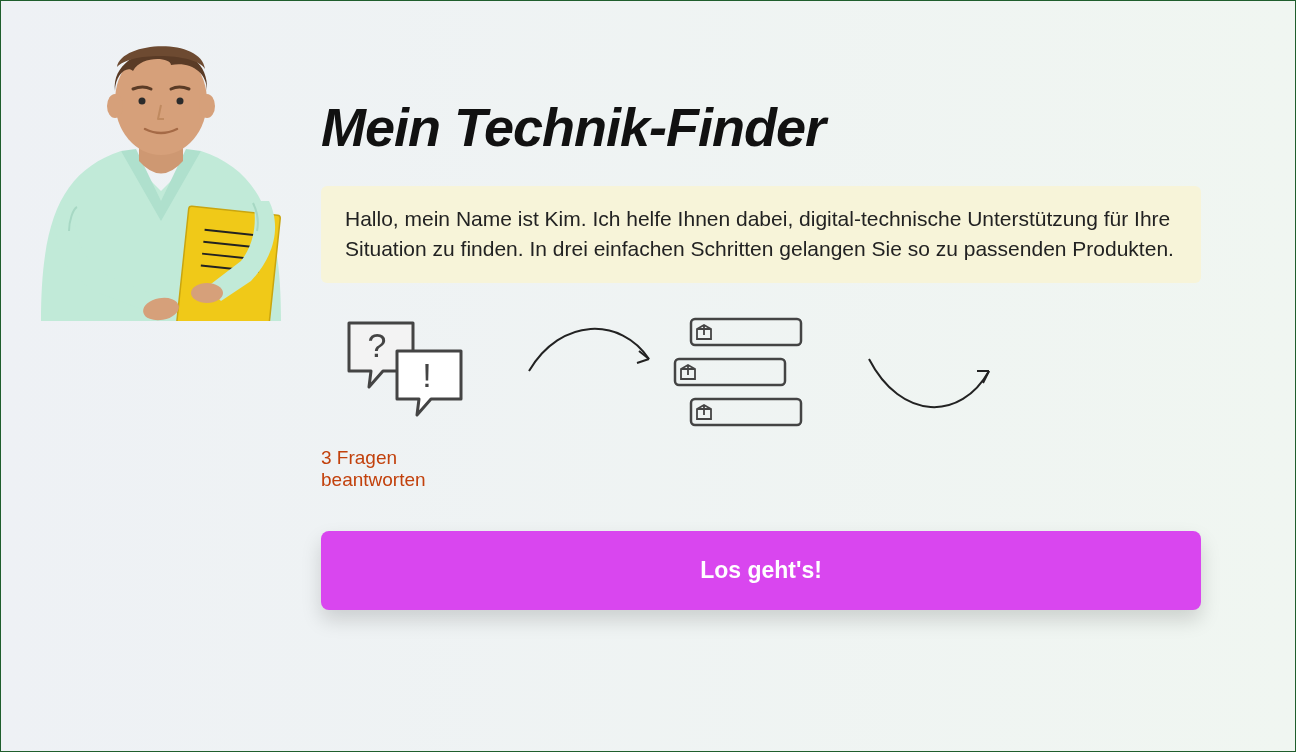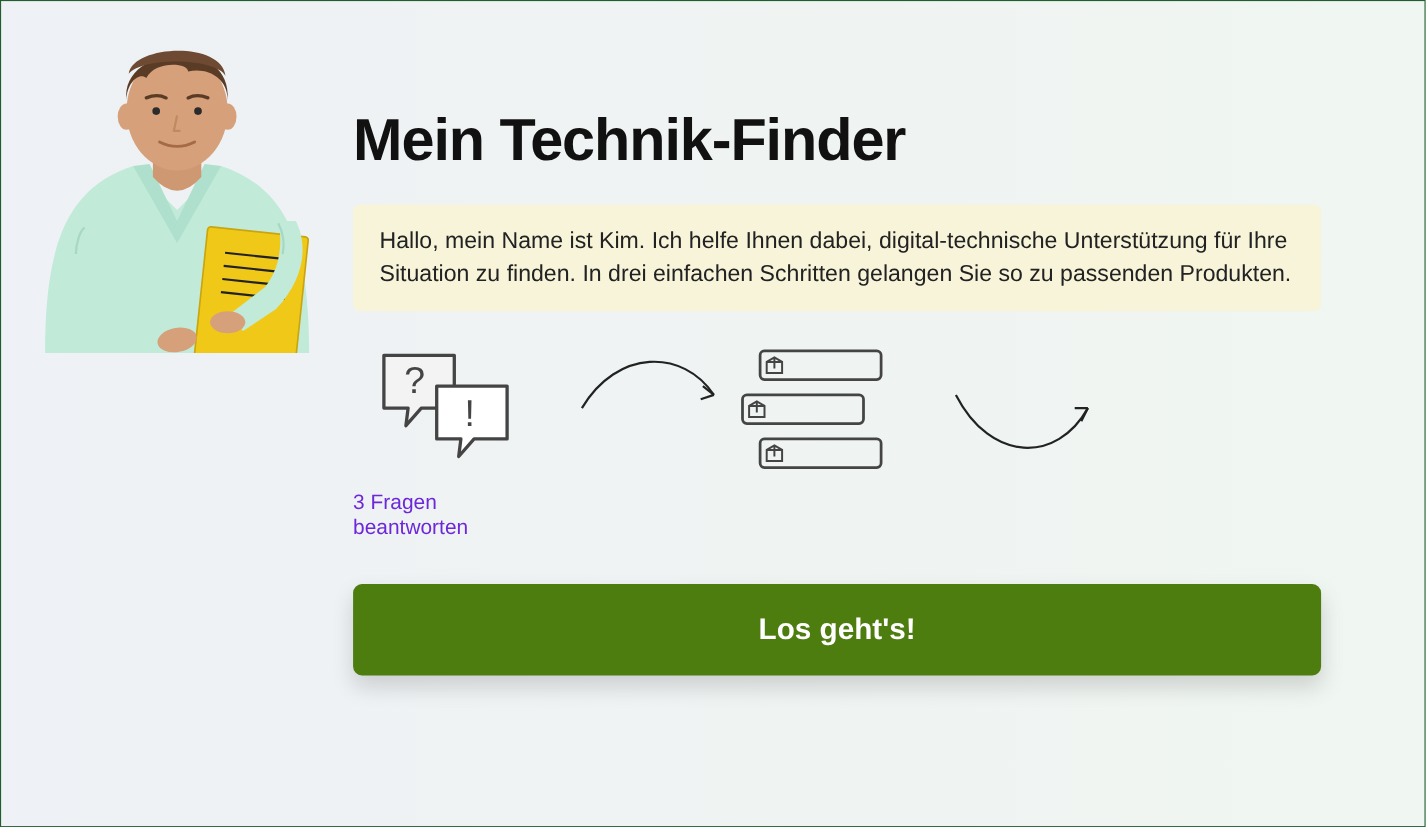--- a/index.html
+++ b/index.html
@@ -29,20 +29,21 @@
       left: 320px;
       top: 95px;
       width: 880px;
     }
     .page-title {
       font-size: 54px;
       font-weight: 800;
       color: #111;
       letter-spacing: -1px;
       margin-bottom: 28px;
+      font-style: italic;
     }
     .intro-box {
       background: #f7f4d9;
       border-radius: 6px;
       padding: 18px 24px;
       font-size: 21px;
       line-height: 1.45;
       color: #222;
       margin-bottom: 28px;
       width: 880px;
@@ -63,36 +64,36 @@
     }
     .step-icon-wrap {
       height: 130px;
       width: 160px;
       display: flex;
       align-items: center;
       justify-content: center;
     }
     .step-label {
       font-size: 19px;
-      color: #6d28d9;
+      color: #c2410c;
       margin-top: 6px;
       width: 180px;
     }
     .arrow-wrap {
       width: 140px;
       height: 130px;
       display: flex;
       align-items: center;
       justify-content: center;
     }
     .cta-btn {
       width: 880px;
-      background: #4d7c0f;
+      background: #d946ef;
       color: #fff;
-      font-size: 27px;
+      font-size: 23px;
       font-weight: 700;
       text-align: center;
       padding: 26px 12px;
       border: none;
       border-radius: 8px;
       cursor: pointer;
       box-shadow: 0 10px 20px rgba(0,0,0,0.15);
     }
   </style>
 </head>

